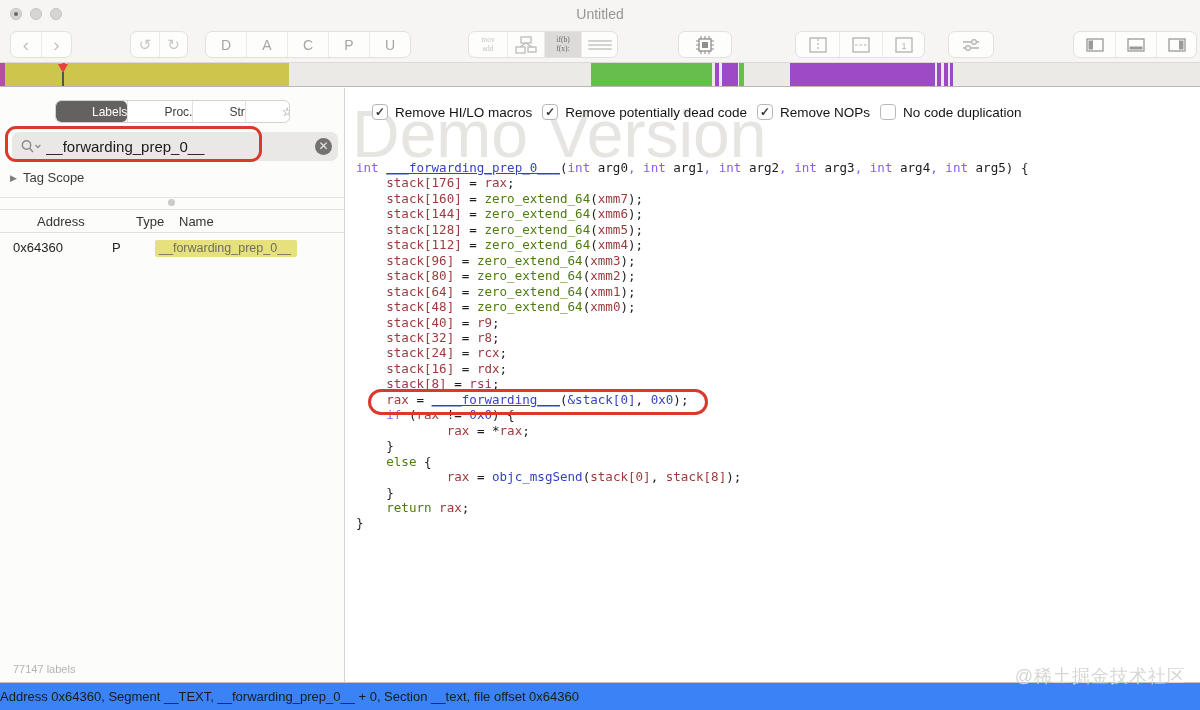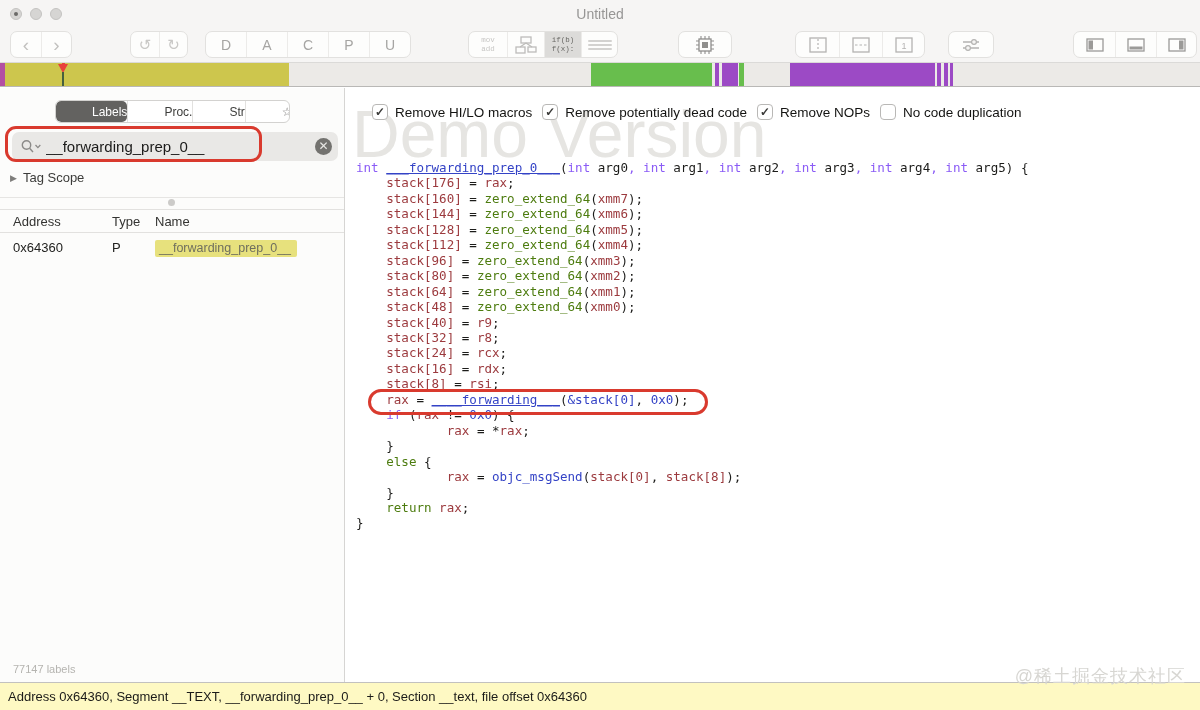--- a/index.html
+++ b/index.html
@@ -15,21 +15,21 @@
 
   
   .toolbar { position:absolute; top:28px; left:0; right:0; height:34px; background:#f6f5f4; }
   .tbgroup { position:absolute; top:3px; height:27px; display:flex; border:1px solid #e2e1df; border-radius:7px; background:#fdfdfc; overflow:hidden; }
   .tbseg { display:flex; align-items:center; justify-content:center; height:100%; border-left:1px solid #ecebe9; }
   .tbseg:first-child { border-left:none; }
   .tbseg.sel { background:#dcdbd9; }
   .chev { font-size:19px; color:#c2c1bf; line-height:25px; }
   .uglyph { font-size:15px; color:#c9c8c6; }
   .dacpu-letter { width:40px; text-align:center; font-size:14px; color:#a6a5a3; }
-  .two-line { font-family:Liberation Mono, monospace; font-size:7.5px; line-height:8.5px; text-align:center; }
+  .two-line { font-family:Liberation Serif, serif; font-size:7.5px; line-height:8.5px; text-align:center; }
   .two-line.dim { color:#c7c6c4; }
   .two-line.dark { color:#69686б; color:#696865;text-align:center; }
   .hexlines span { display:block; width:24px; height:2px; background:#d3d2d0; margin:2px auto; border-radius:1px; }
   svg.icn { display:block; }
 
   
   .segbar { position:absolute; top:62px; left:0; right:0; height:25px; background:#eceae7; border-top:1px solid #dbdad8; border-bottom:1px solid #b9b8b6; }
   .seg { position:absolute; top:0; bottom:0; }
   .seg-marker-line { position:absolute; top:9px; bottom:0; width:2px; background:#46603d; }
   .seg-marker-arrow { position:absolute; top:1px; width:0; height:0; border-left:5px solid transparent; border-right:5px solid transparent; border-top:9px solid #e8413c; }
@@ -50,21 +50,21 @@
   .searchfield input { flex:1; border:none; outline:none; background:transparent; font-family:"Liberation Sans",sans-serif; font-size:15px; color:#1b1b1a; min-width:0; }
   .clear-btn { width:17px; height:17px; border-radius:50%; background:#73726f; color:#e9e8e6; font-size:12px; line-height:16px; text-align:center; flex:none; }
 
   .tag-scope { position:absolute; left:10px; top:82px; font-size:13px; color:#3c3c3a; display:flex; align-items:center; gap:6px; }
   .tri { font-size:9px; color:#7e7d7b; }
 
   .side-sep { position:absolute; left:0; right:0; top:109px; height:1px; background:#e6e5e3; }
   .split-dot { position:absolute; left:168px; top:111px; width:7px; height:7px; border-radius:50%; background:#cccbc9; }
 
   .tbl-header { position:absolute; left:0; right:0; top:121px; height:24px; border-top:1px solid #e2e1df; border-bottom:1px solid #e2e1df; font-size:13px; color:#333331; }
-  .tbl-header span { position:absolute; top:4px; }
+  .tbl-header span { position:absolute; top:4px;margin-left:24px; }
   .col-address { left:13px; } .col-type { left:112px; } .col-name { left:155px; }
   .tbl-row { position:absolute; left:0; right:0; top:148px; height:24px; font-size:13px; color:#222220; }
   .tbl-row span.cell { position:absolute; top:4px; }
   .name-hl { background:#e7e17d; border-radius:2px; padding:1px 6px 2px 4px; font-size:12.5px; color:#6f6f5e; }
   .side-footer { position:absolute; left:13px; bottom:7px; font-size:11px; color:#b5b4b0; }
 
   
   .demo-watermark { position:absolute; left:6px; top:8px; font-size:66px; color:#e6e5e2; white-space:nowrap; z-index:0; }
   .options-row { position:absolute; left:26px; top:16px; display:flex; gap:10px; z-index:1; }
   .cb-item { display:flex; align-items:center; gap:7px; }
@@ -79,21 +79,21 @@
   .c-r { color:#9c3a3e; }
   .c-b { color:#3443c6; }
   .c-u { color:#3443c6; text-decoration:underline; }
   .c-n { color:#3443c6; }
 
   .annotation { position:absolute; border:3px solid #d93a2e; border-radius:11px; pointer-events:none; z-index:10; }
   .anno-search { left:5px; top:38px; width:257px; height:36px; }
   .anno-code { left:22px; top:301px; width:340px; height:26px; border-radius:13px; }
 
   
-  .statusbar { position:absolute; bottom:0; left:0; right:0; height:28px; background:#fef9c3; border-top:1px solid #c2c1bf; display:flex; align-items:center; padding-left:8px; font-size:13px; color:#1b1b19; z-index:4; }
+  .statusbar { position:absolute; bottom:0; left:0; right:0; height:28px; background:#3b82f6; border-top:1px solid #c2c1bf; display:flex; align-items:center; font-size:13px; color:#1b1b19; z-index:4; }
   .site-watermark { position:absolute; right:14px; top:664px; font-size:18px; color:#d7d6d2; z-index:20; letter-spacing:1px; }
 </style>
 </head>
 <body>
 
 <div class="titlebar">
   <div class="lights">
     <div class="light l1"></div>
     <div class="light"></div>
     <div class="light"></div>

